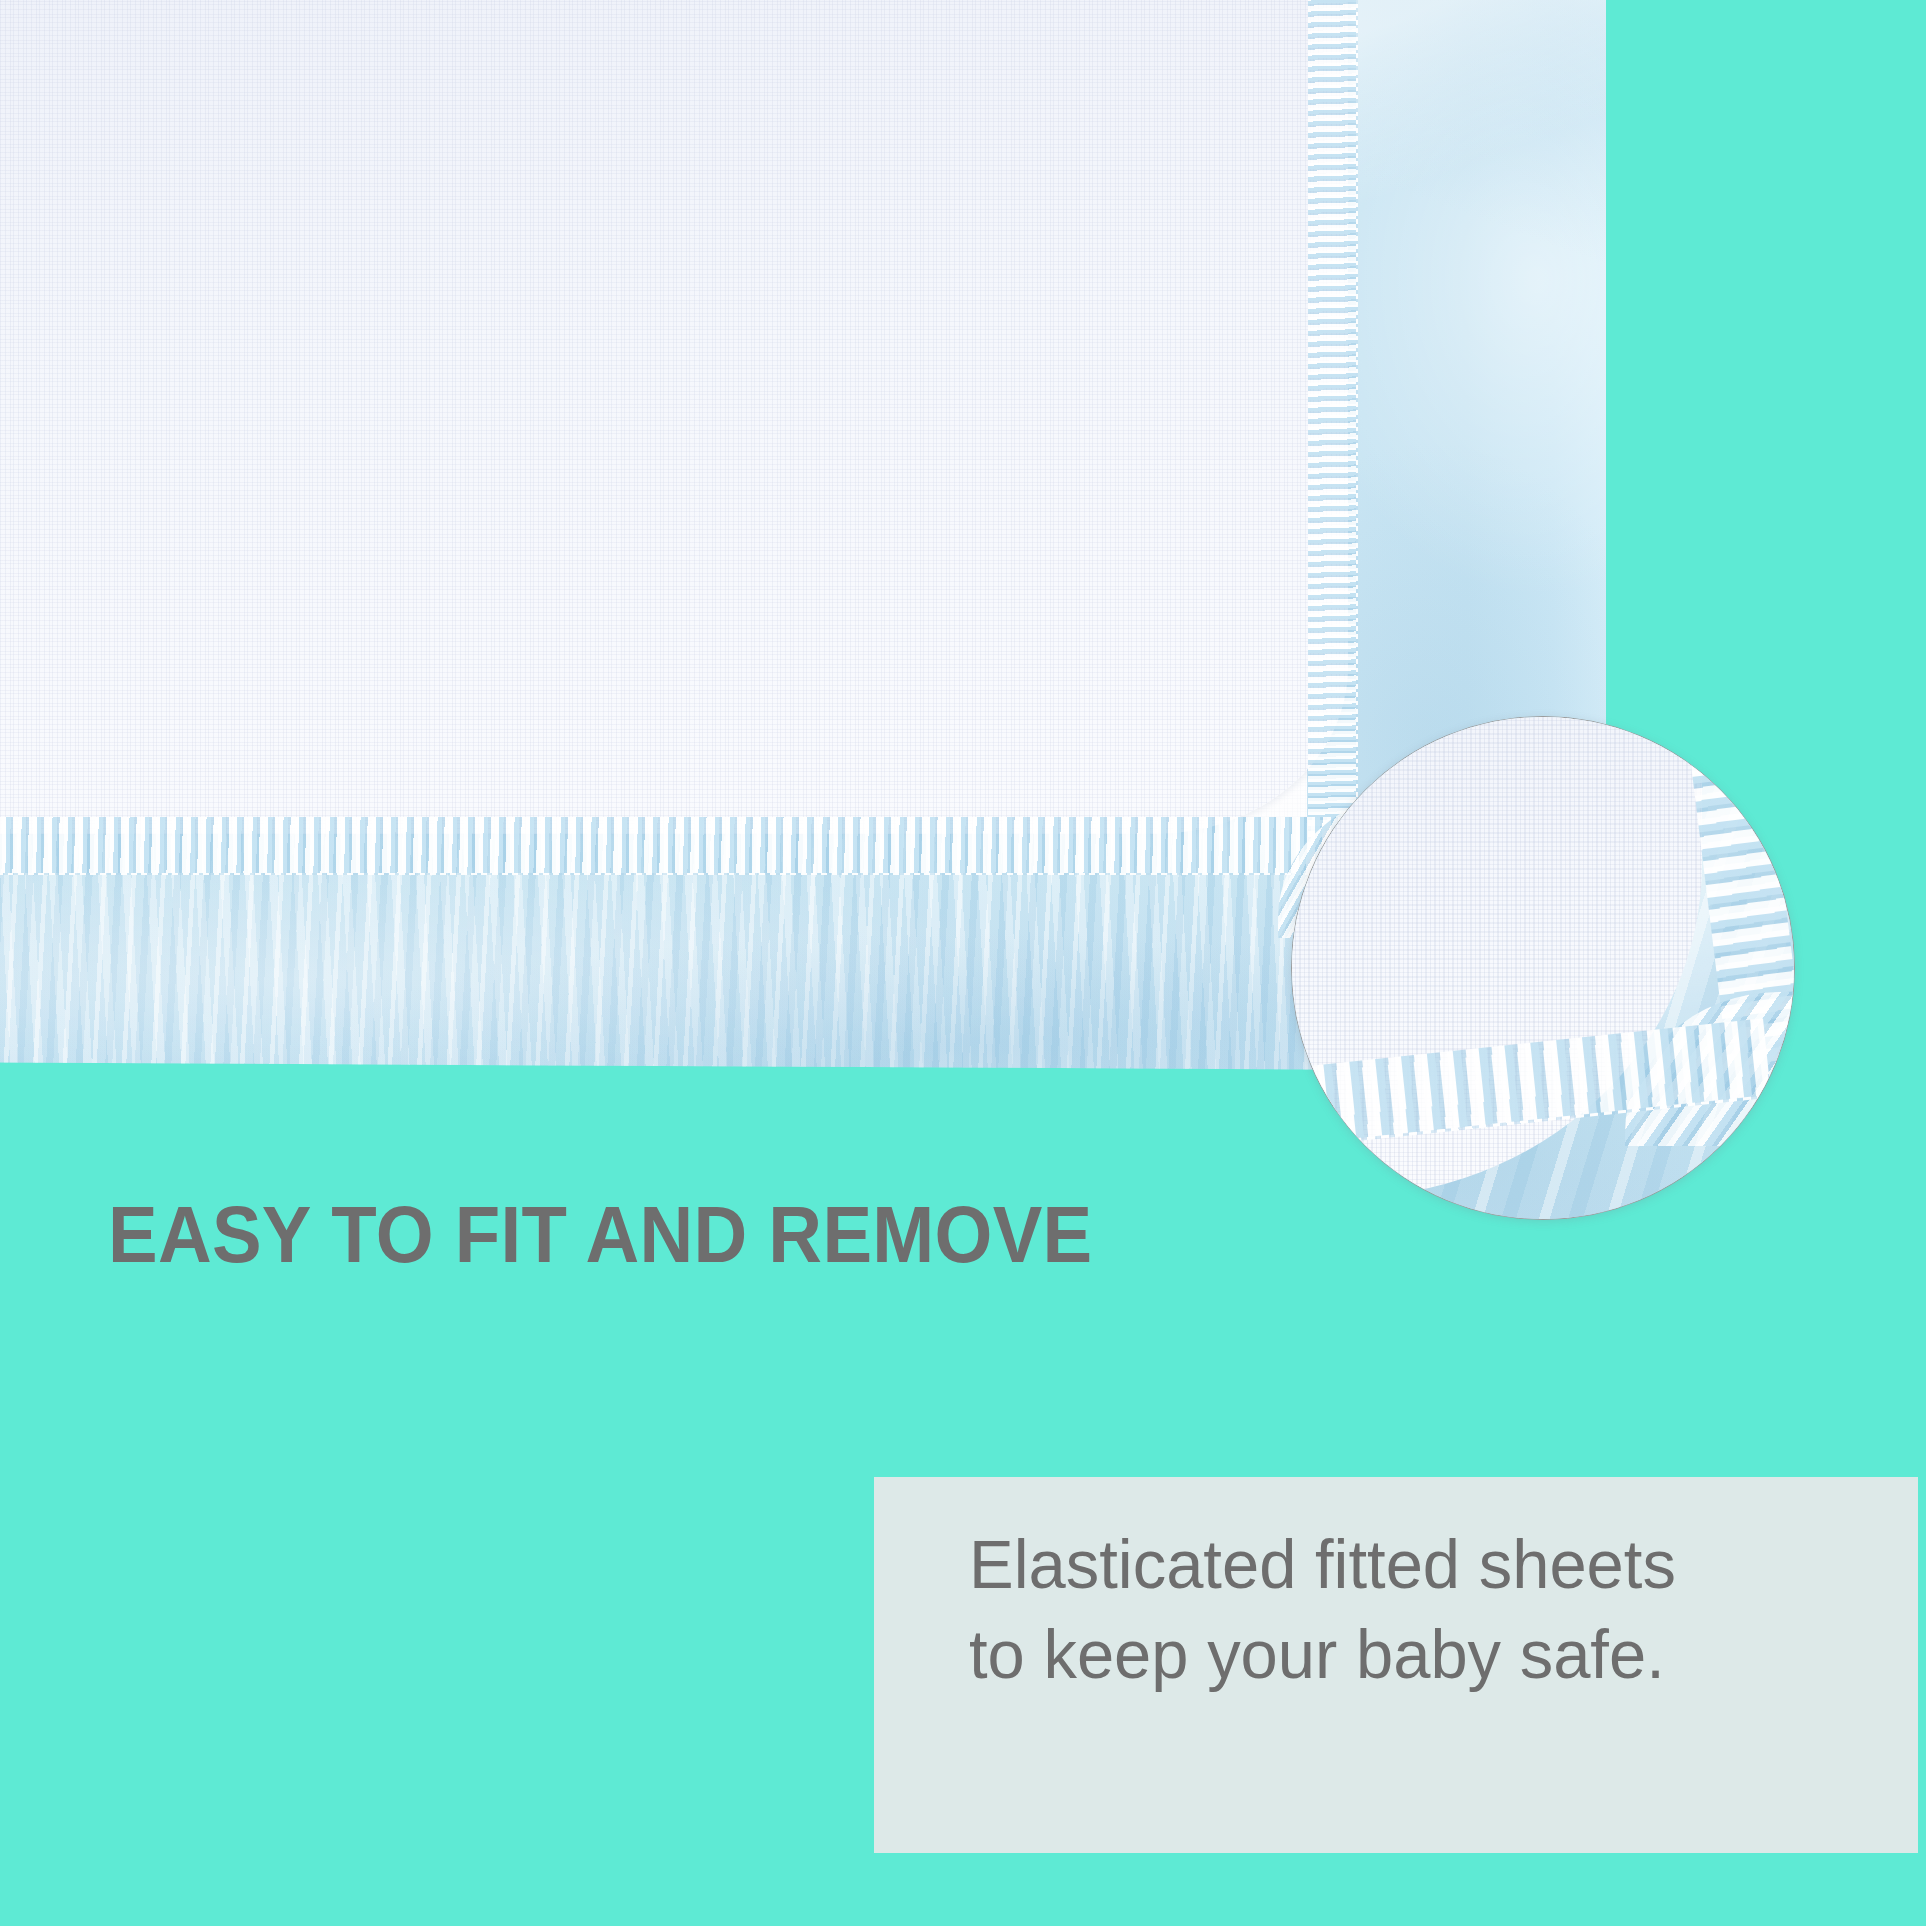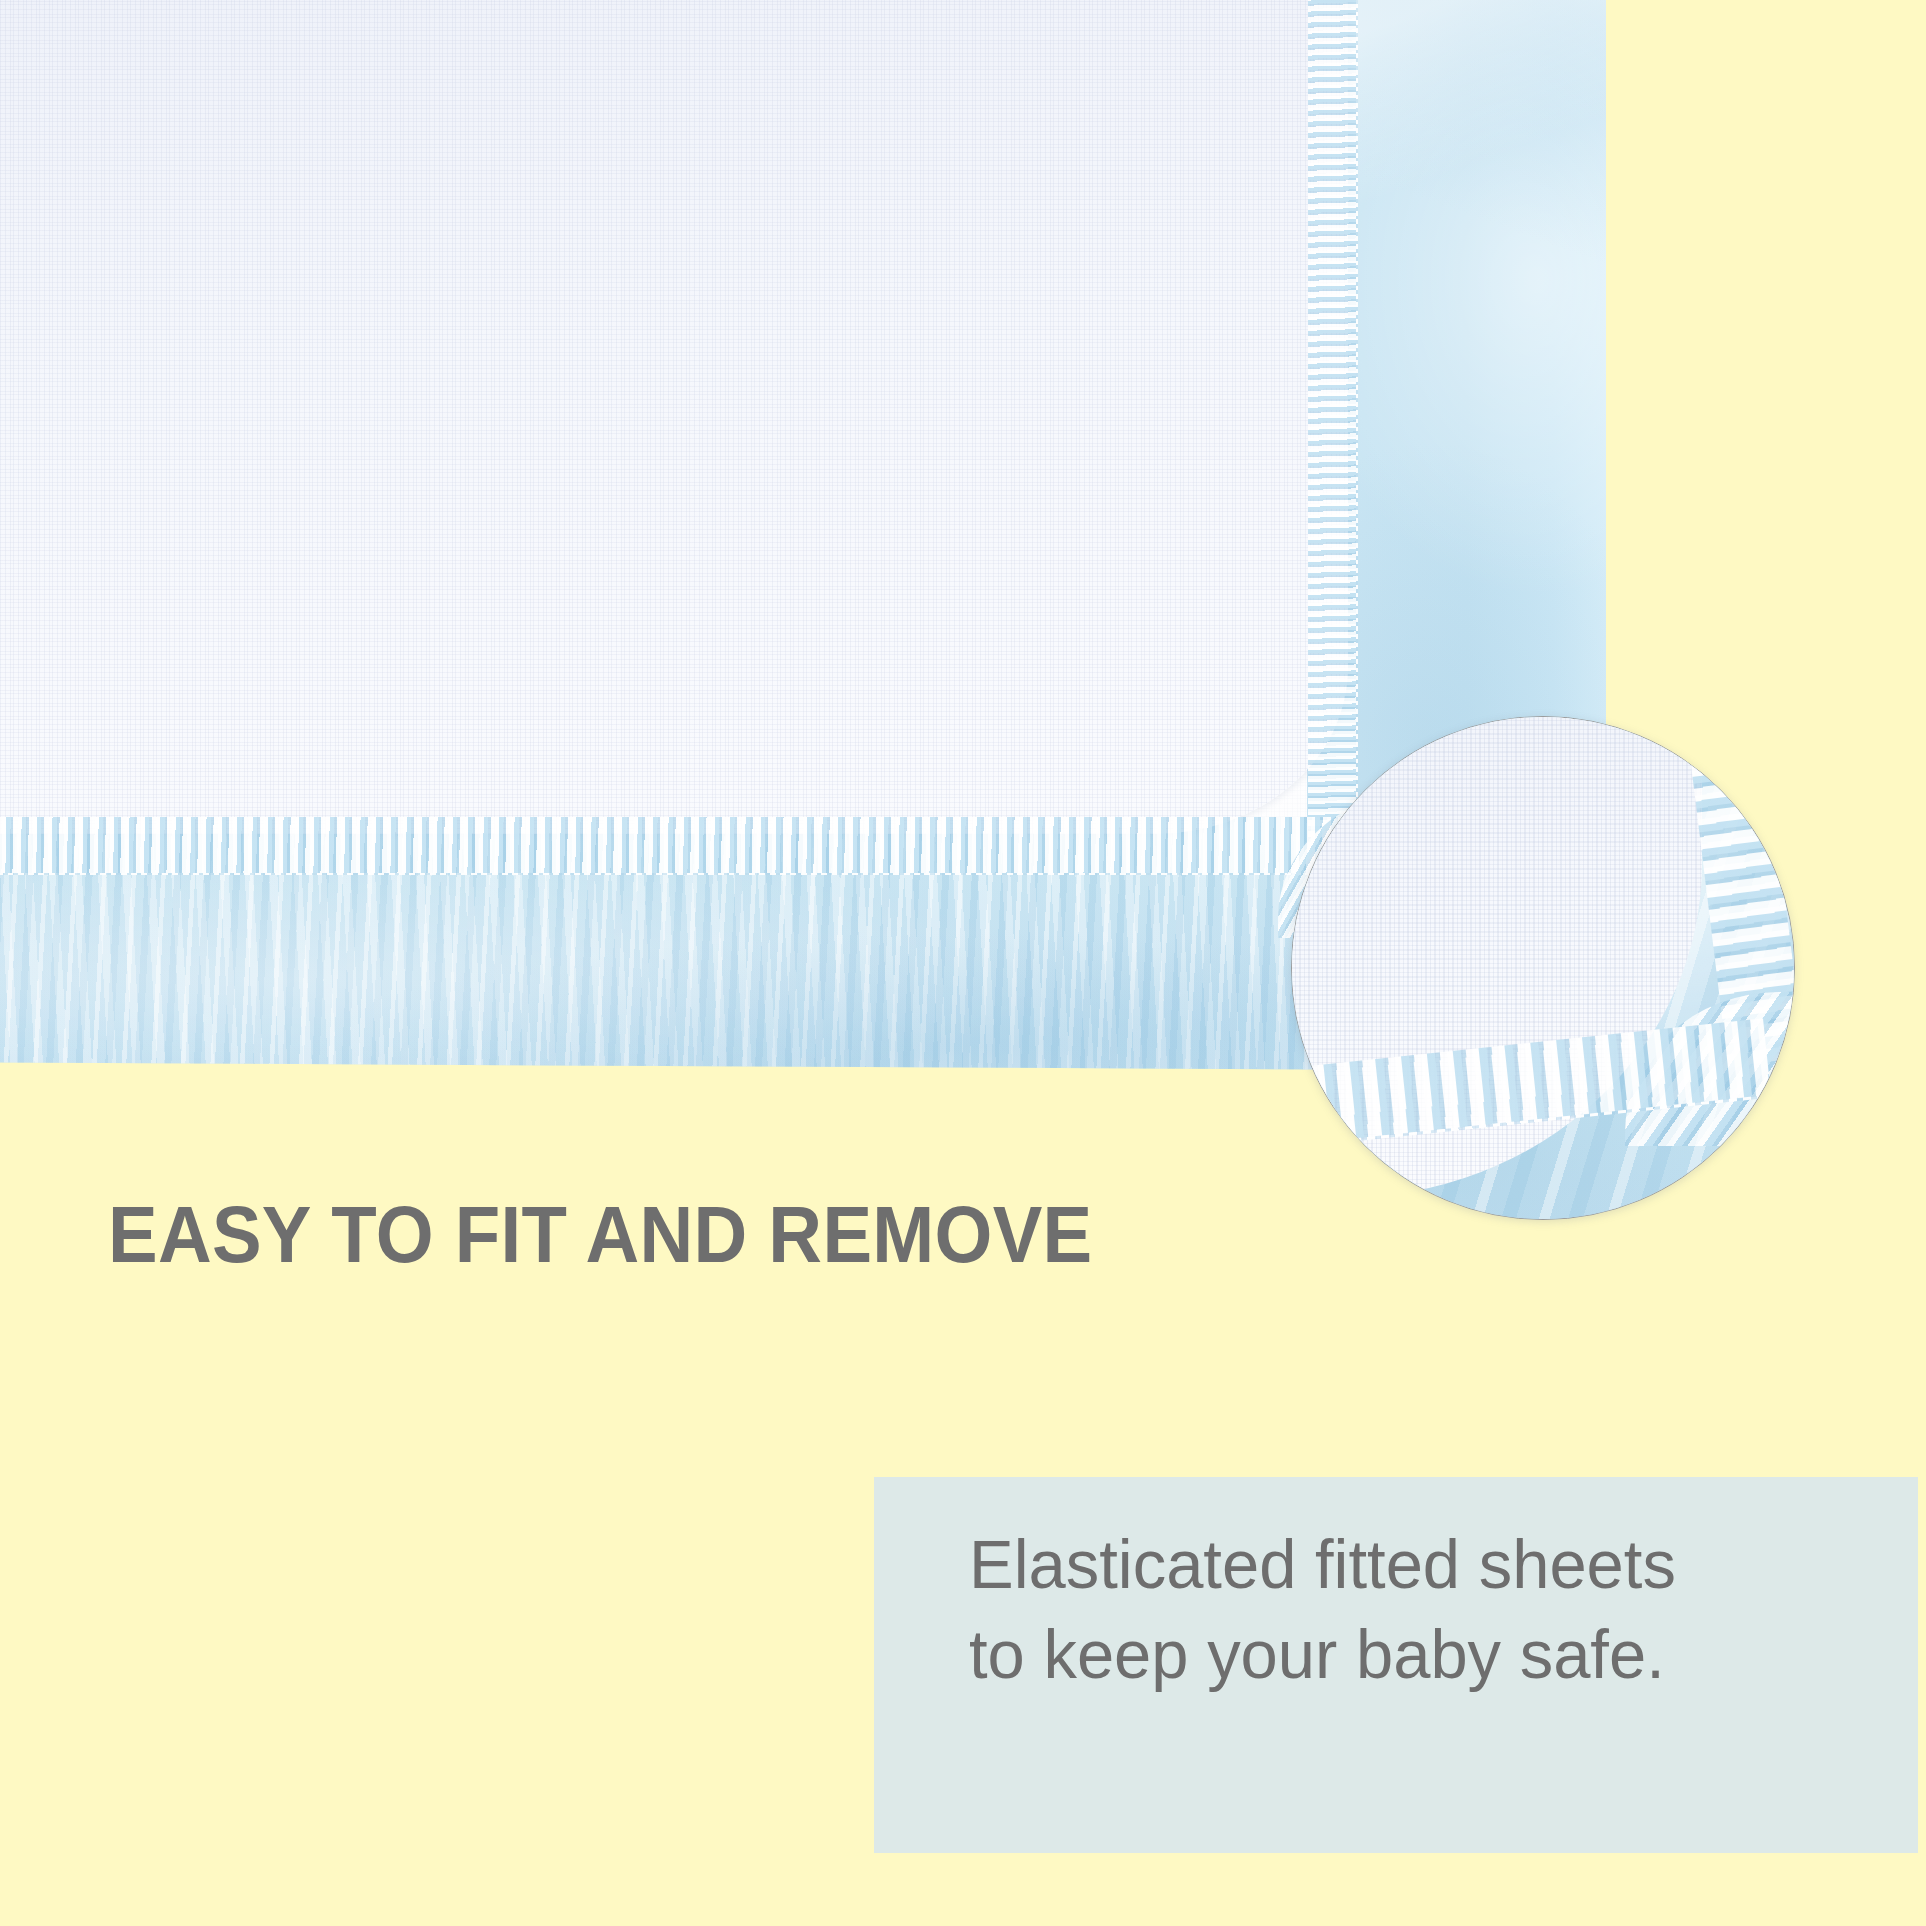--- a/index.html
+++ b/index.html
@@ -1,21 +1,21 @@
 <!DOCTYPE html>
 <html style="font-size:10.3px"><head>
 <meta charset="utf-8">
 <style>
   html,body{margin:0;padding:0;background:#ffffff;}
   body{
     width:1926px;height:1926px;overflow:hidden;position:relative;
     font-family:"Liberation Sans","DejaVu Sans",sans-serif;
     -webkit-font-smoothing:antialiased;
   }
-  #stage{position:absolute;inset:0;background:#fef9c3;}
+  #stage{position:absolute;inset:0;background:#5eead4;}
 
   
   .photo{
     position:absolute;left:0;top:0;width:1606px;height:1071px;
     overflow:hidden;
     clip-path:polygon(0 0,100% 0,100% 100%,0 99.2%);
   }
   
   .sheet-white{
     position:absolute;left:0;top:0;width:1348px;height:835px;

